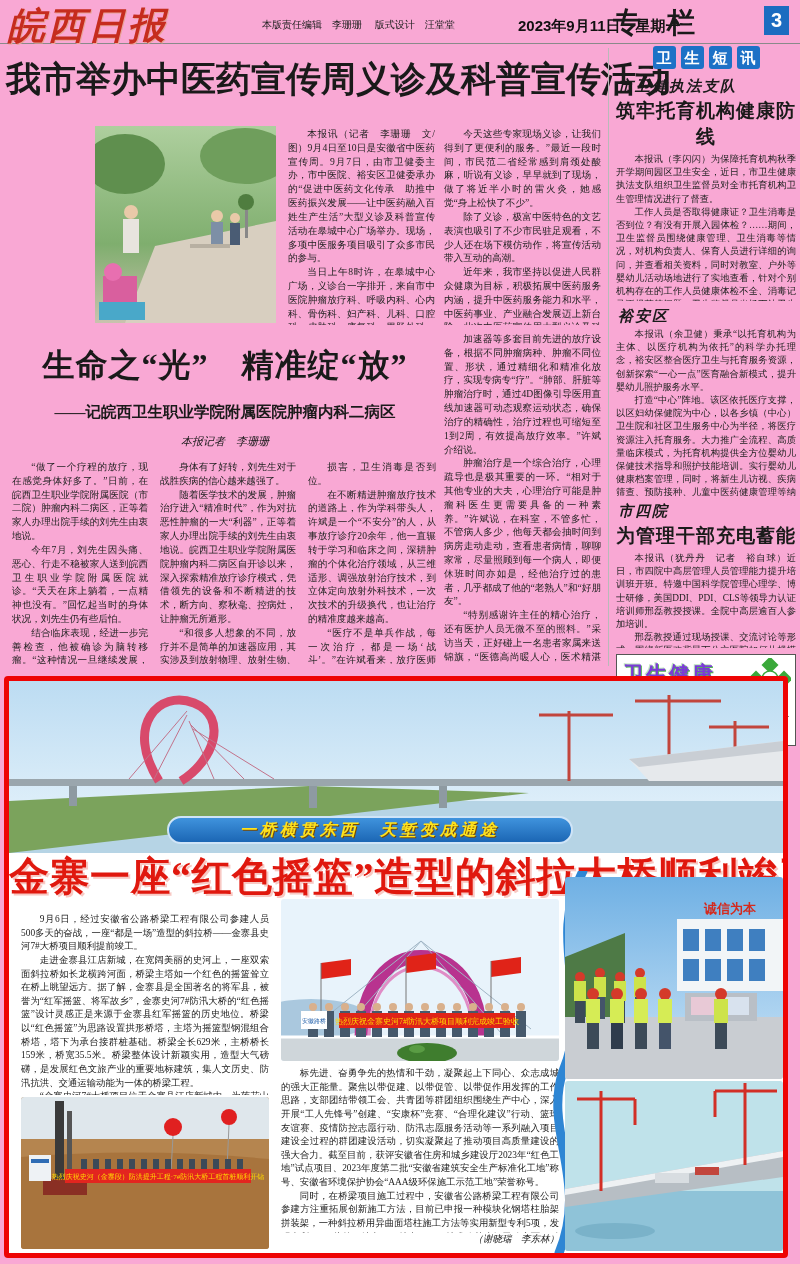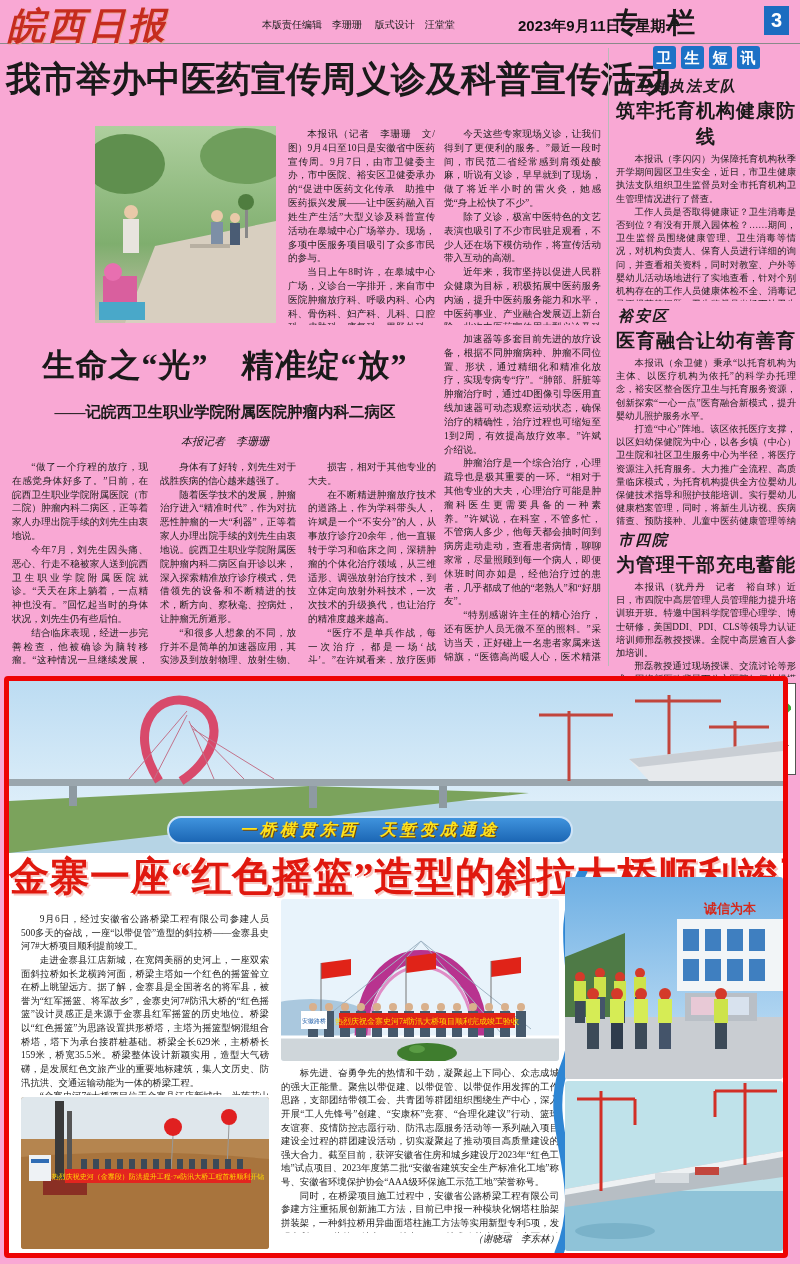--- a/index.html
+++ b/index.html
@@ -136,21 +136,21 @@
       <p class="para">“做了一个疗程的放疗，现在感觉身体好多了。”日前，在皖西卫生职业学院附属医院（市二院）肿瘤内科二病区，正等着家人办理出院手续的刘先生由衷地说。</p>
       <p class="para">今年7月，刘先生因头痛、恶心、行走不稳被家人送到皖西卫生职业学院附属医院就诊。“天天在床上躺着，一点精神也没有。”回忆起当时的身体状况，刘先生仍有些后怕。</p>
       <p class="para">结合临床表现，经进一步完善检查，他被确诊为脑转移瘤。“这种情况一旦继续发展，会危及生命。”副主任医师、该院肿瘤内科二病区主任许斌如是说。针对患者的情况，许斌及时组织会诊，制定了个体化的精准放疗方案，并依托医院先进的放疗设备，治疗过程动态追踪肿瘤位置，确保高剂量照射集中在病灶部位，同时保护病灶周围正常组织。经过一个疗程的精准放疗，复查发现刘先生脑部肿瘤有了明显缩小。“头痛、恶心、呕吐的症状都消失了，特别高兴的是没啥副作用。”</p>
     </div>
   <div id="a2c2" class="newscol">
       <p class="para">身体有了好转，刘先生对于战胜疾病的信心越来越强了。</p>
       <p class="para">随着医学技术的发展，肿瘤治疗进入“精准时代”，作为对抗恶性肿瘤的一大“利器”，正等着家人办理出院手续的刘先生由衷地说。皖西卫生职业学院附属医院肿瘤内科二病区自开诊以来，深入探索精准放疗诊疗模式，凭借领先的设备和不断精进的技术，断方向、察秋毫、控病灶，让肿瘤无所遁形。</p>
       <p class="para">“和很多人想象的不同，放疗并不是简单的加速器应用，其实涉及到放射物理、放射生物、影像、肿瘤的生物学行为等多个领域。”采访中，许斌告诉记者，放疗实际上叫放射线治疗，主要利用高能量的放射线，破坏肿瘤细胞的遗传物质DNA，使其失去再生能力从而杀伤肿瘤细胞。近年来，放疗在肿瘤治疗中的优势日益凸显，作为鼻咽癌、宫颈癌等多种癌症的首选治疗方式，放疗全身反应小，在精准打击肿瘤的同时，可减少对周边器官的</p>
     </div>
   <div id="a2c3" class="newscol">
-      <p class="para">损害，相对于其他专业的大夫。</p>
+      <p class="para">损害，卫生消毒是否到位。</p>
       <p class="para">在不断精进肿瘤放疗技术的道路上，作为学科带头人，许斌是一个“不安分”的人，从事放疗诊疗20余年，他一直辗转于学习和临床之间，深耕肿瘤的个体化治疗领域，从三维适形、调强放射治疗技术，到立体定向放射外科技术，一次次技术的升级换代，也让治疗的精准度越来越高。</p>
       <p class="para">“医疗不是单兵作战，每一次治疗，都是一场‘战斗’。”在许斌看来，放疗医师需要综合评估病情，精密勾画照射“靶区”，并据此制定准确的“作战目标”；物理师要根据目标、设备参数及技术优势，制定精确的治疗计划；而技师，则要按照计划实现精准定点打击。针对复杂的病例，该科还充分利用医院肿瘤多学科诊疗模式，邀请多学科专家集思广益，制定适合患者的规范化、个体化方案，不仅大大提升了诊疗水平，也免除了患者多方求医的苦恼。</p>
     </div>
   <div id="a2c4" class="newscol">
       <p class="para">加速器等多套目前先进的放疗设备，根据不同肿瘤病种、肿瘤不同位置、形状，通过精细化和精准化放疗，实现专病专“疗”。“肺部、肝脏等肿瘤治疗时，通过4D图像引导医用直线加速器可动态观察运动状态，确保治疗的精确性，治疗过程也可缩短至1到2周，有效提高放疗效率。”许斌介绍说。</p>
       <p class="para">肿瘤治疗是一个综合治疗，心理疏导也是极其重要的一环。“相对于其他专业的大夫，心理治疗可能是肿瘤科医生更需要具备的一种素养。”许斌说，在科室，不管多忙，不管病人多少，他每天都会抽时间到病房走动走动，查看患者病情，聊聊家常，尽量照顾到每一个病人，即便休班时间亦如是，经他治疗过的患者，几乎都成了他的“老熟人”和“好朋友”。</p>
       <p class="para">“特别感谢许主任的精心治疗，还有医护人员无微不至的照料。”采访当天，正好碰上一名患者家属来送锦旗，“医德高尚暖人心，医术精湛传四方”，字里行间，诉说着的是医患之间的信任、感动与赞许。</p>
     </div>
 
   <div class="v-divider"></div>
@@ -164,21 +164,20 @@
     </div>
 
     <div class="sb-kicker">市卫健执法支队</div>
     <div class="sb-title">筑牢托育机构健康防线</div>
     <div id="sb-p1" class="sb-paras">
         <p class="para">本报讯（李闪闪）为保障托育机构秋季开学期间园区卫生安全，近日，市卫生健康执法支队组织卫生监督员对全市托育机构卫生管理情况进行了督查。</p>
         <p class="para">工作人员是否取得健康证？卫生消毒是否到位？有没有开展入园体检？……期间，卫生监督员围绕健康管理、卫生消毒等情况，对机构负责人、保育人员进行详细的询问，并查看相关资料，同时对教室、户外等婴幼儿活动场地进行了实地查看，针对个别机构存在的工作人员健康体检不全、消毒记录不规范等问题，卫生监督员当场下达卫生监督意见书，提出相关整改要求。</p>
       </div>
 
     <div class="sb-kicker">裕安区</div>
-    <div class="sb-title">医育融合让幼有善育</div>
     <div id="sb-p2" class="sb-paras">
         <p class="para">本报讯（余卫健）秉承“以托育机构为主体、以医疗机构为依托”的科学办托理念，裕安区整合医疗卫生与托育服务资源，创新探索“一心一点”医育融合新模式，提升婴幼儿照护服务水平。</p>
         <p class="para">打造“中心”阵地。该区依托医疗支撑，以区妇幼保健院为中心，以各乡镇（中心）卫生院和社区卫生服务中心为半径，将医疗资源注入托育服务。大力推广全流程、高质量临床模式，为托育机构提供全方位婴幼儿保健技术指导和照护技能培训。实行婴幼儿健康档案管理，同时，将新生儿访视、疾病筛查、预防接种、儿童中医药健康管理等纳入基本公卫服务，由各基层医卫机构与辖区托育机构开展巡回指导和日常服务。</p>
       </div>
 
     <div class="sb-kicker">市四院</div>
     <div class="sb-title">为管理干部充电蓄能</div>
     <div id="sb-p3" class="sb-paras">
         <p class="para">本报讯（犹丹丹　记者　裕自球）近日，市四院中高层管理人员管理能力提升培训班开班。特邀中国科学院管理心理学、博士研修，美国DDI、PDI、CLS等领导力认证培训师邢磊教授授课。全院中高层逾百人参加培训。</p>
         <p class="para">邢磊教授通过现场授课、交流讨论等形式，围绕新医改背景下公立医院如何从规模型向内涵型发展的战略转型、政策引导导向、管理理念剖析、管理工具使用等多个专题进行了详细讲解，旨在通过培训，加强医院中高层管理干部队伍建设，强化干部履职担当，提升医院精细化管理水平。</p>
@@ -241,21 +240,21 @@
       </svg>
     </div>
 
     <div class="ribbon">
       <span>一桥横贯东西　天堑变成通途</span>
     </div>
 
     <div class="b-headline">金寨一座“红色摇篮”造型的斜拉大桥顺利竣工</div>
 
     <div id="bc1" class="b-col">
-        <p class="para">9月6日，经过安徽省公路桥梁工程有限公司参建人员500多天的奋战，一座“以带促管”造型的斜拉桥——金寨县史河7#大桥项目顺利提前竣工。</p>
+        <p class="para">9月6日，经过安徽省公路桥梁工程有限公司参建人员500多天的奋战，一座“都是一场”造型的斜拉桥——金寨县史河7#大桥项目顺利提前竣工。</p>
         <p class="para">走进金寨县江店新城，在宽阔美丽的史河上，一座双索面斜拉桥如长龙横跨河面，桥梁主塔如一个红色的摇篮耸立在桥上眺望远方。据了解，金寨县是全国著名的将军县，被誉为“红军摇篮、将军故乡”，金寨史河7#防汛大桥的“红色摇篮”设计灵感正是来源于金寨县红军摇篮的历史地位。桥梁以“红色摇篮”为思路设置拱形桥塔，主塔为摇篮型钢混组合桥塔，塔下为承台接群桩基础。桥梁全长629米，主桥桥长159米，桥宽35.5米。桥梁整体设计新颖实用，造型大气磅礴，是发展红色文旅产业的重要地标建筑，集人文历史、防汛抗洪、交通运输动能为一体的桥梁工程。</p>
         <p class="para">“金寨史河7#大桥项目位于金寨县江店新城内，为莲花山路过河通道，东接莲花山路，西接河西路。桥梁与河道正交布置，项目全长1.147公里，桥梁长629米，道路长518米。为城市次干路，设计时速40km/h。”该桥梁项目常务副经理叶舟向记者介绍建设情况：“大桥横跨史河，连接梅山镇和江店新城，打通了一条东西向出行通道，促进河西片区与江店新城一体化发展。同时，盘活周边路网结构，提高交通出行效率，极大改善了周边居民的出行条件。”</p>
       </div>
 
     <div id="bp1" class="bphoto">
       <svg width="248" height="152" viewBox="0 0 248 152">
         <rect width="248" height="152" fill="#b5854f"></rect>
         <rect width="248" height="42" fill="#dfe7ec"></rect>
         <path d="M0,60 Q124,50 248,62 L248,152 L0,152 Z" fill="#a8743d"></path>
         <rect x="34" y="4" width="9" height="86" fill="#3a3a3a"></rect>

